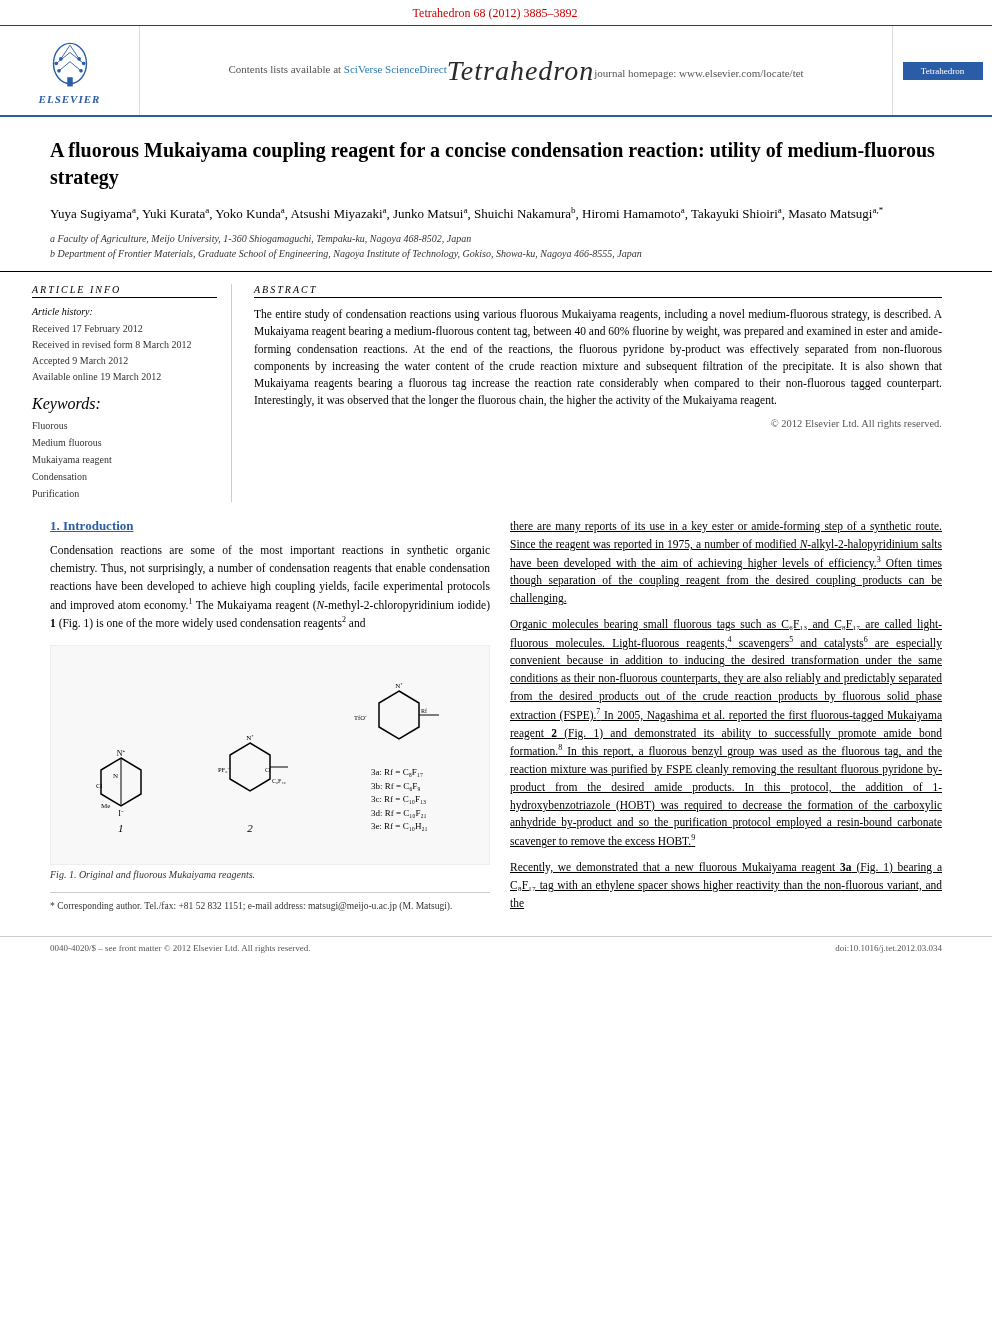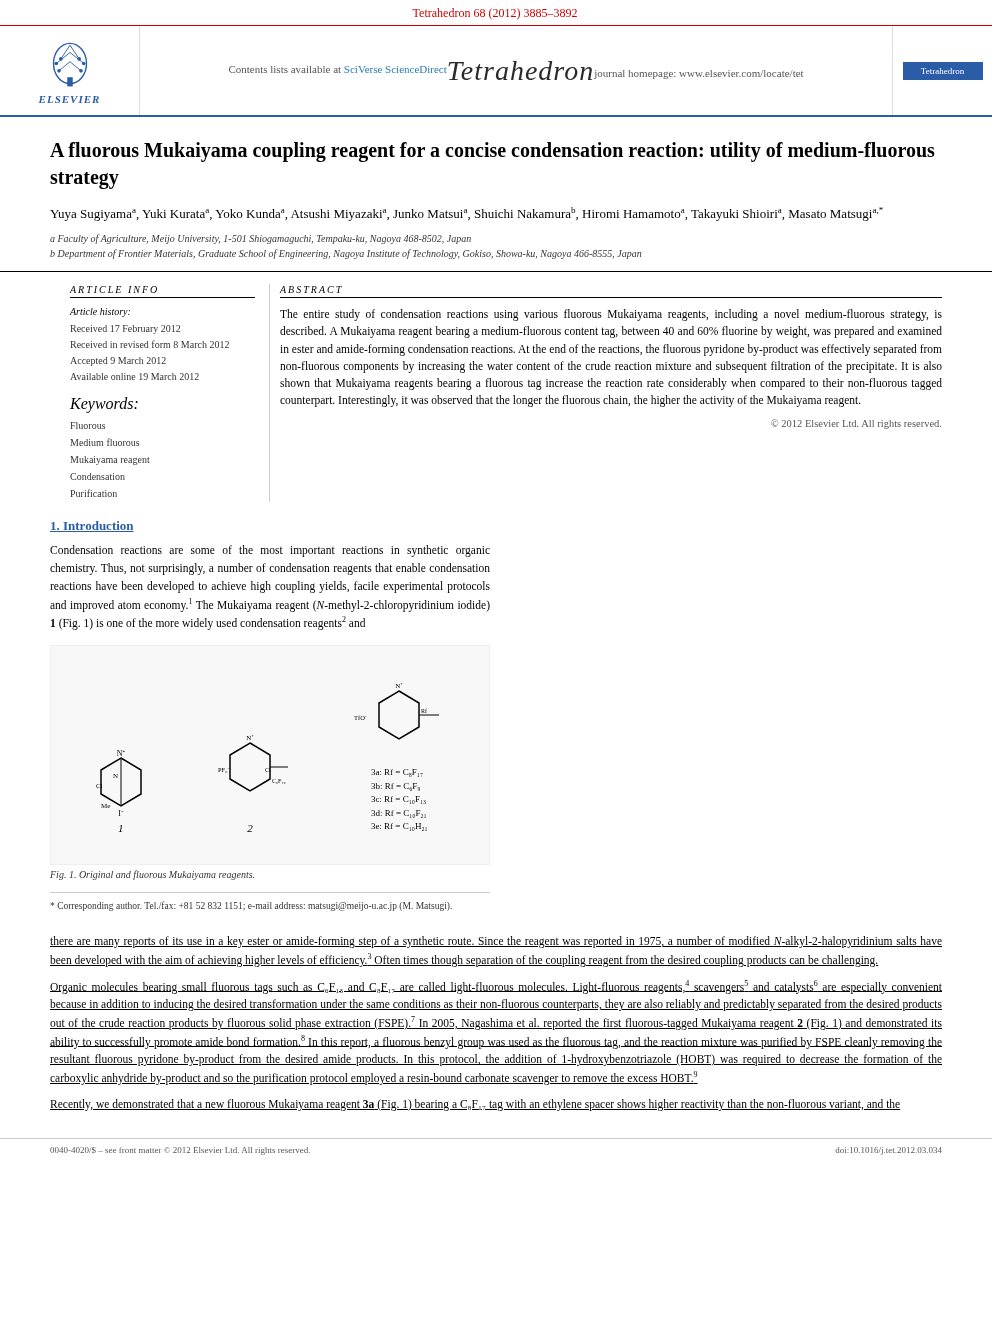--- a/index.html
+++ b/index.html
@@ -118,22 +118,22 @@
     }
     .affiliations {
       font-size: 10px;
       font-style: italic;
       color: #333;
       line-height: 1.5;
       margin-top: 4px;
     }
     .two-column-section {
       display: flex;
-      padding: 12px 50px 0 70px;
-      gap: 4px;
+      padding: 12px 50px 0 32px;
+      gap: 16px;
     }
     .left-column {
       width: 200px;
       min-width: 200px;
       border-right: 1px solid #ccc;
       padding-right: 14px;
     }
     .right-column {
       flex: 1;
       padding-left: 6px;
@@ -180,21 +180,20 @@
     .copyright-line {
       font-size: 10.5px;
       color: #555;
       margin-top: 8px;
       text-align: right;
     }
     .main-content {
       padding: 16px 50px;
       display: flex;
       gap: 20px;
-      flex-direction: column;
     }
     .content-left {
       width: 440px;
       min-width: 440px;
     }
     .content-right {
       flex: 1;
       text-decoration: underline;
     }
     .intro-heading {
@@ -315,21 +314,21 @@
     <div class="tetrahedron-badge">Tetrahedron</div>
   </div>
 </div>
 
 <div class="article-title-section">
   <div class="article-title">A fluorous Mukaiyama coupling reagent for a concise condensation reaction: utility of medium-fluorous strategy</div>
   <div class="authors">
     Yuya Sugiyama<span class="author-super">a</span>, Yuki Kurata<span class="author-super">a</span>, Yoko Kunda<span class="author-super">a</span>, Atsushi Miyazaki<span class="author-super">a</span>, Junko Matsui<span class="author-super">a</span>, Shuichi Nakamura<span class="author-super">b</span>, Hiromi Hamamoto<span class="author-super">a</span>, Takayuki Shioiri<span class="author-super">a</span>, Masato Matsugi<span class="author-super">a,*</span>
   </div>
   <div class="affiliations">
-    <div>a Faculty of Agriculture, Meijo University, 1-501 Shiogamaguchi, Tempaku-ku, Nagoya 468-8502, Japan</div>
+    <div>a Faculty of Agriculture, Meijo University, 1-360 Shiogamaguchi, Tempaku-ku, Nagoya 468-8502, Japan</div>
     <div>b Department of Frontier Materials, Graduate School of Engineering, Nagoya Institute of Technology, Gokiso, Showa-ku, Nagoya 466-8555, Japan</div>
   </div>
 </div>
 
 <div class="two-column-section">
   <div class="left-column">
     <div class="section-label">Article Info</div>
     <div class="article-info-heading">Article history:</div>
     <div class="article-info-dates">
       <div>Received 17 February 2012</div>

